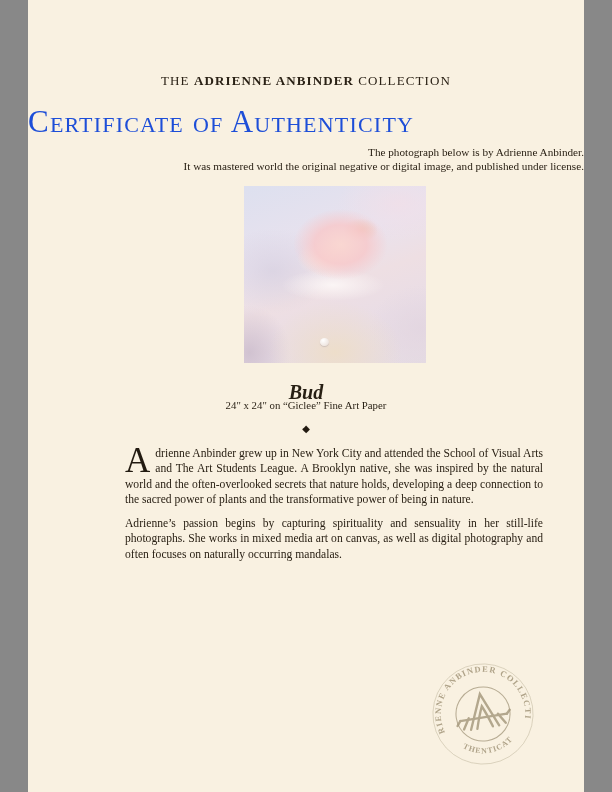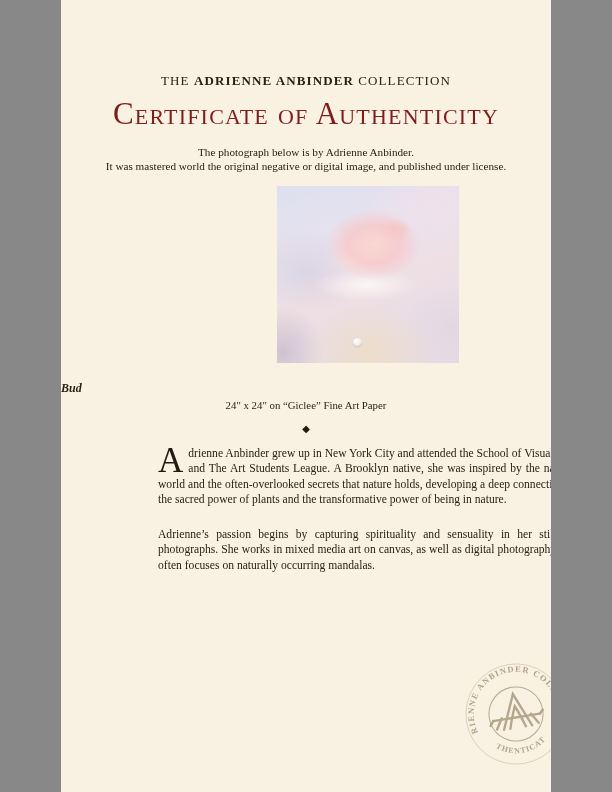--- a/index.html
+++ b/index.html
@@ -1,43 +1,42 @@
 <!DOCTYPE html>
 <html><head>
 <meta charset="utf-8">
 <style>
   * { margin:0; padding:0; box-sizing:border-box; }
   html,body { background:#888; }
   .page {
     position:relative;
-    width:490px; height:792px;
+    width:556px; height:792px;
     margin:0 auto;
     background:#f9f1e1;
     font-family:"Liberation Serif", serif;
     color:#271f13;
     overflow:hidden;
   }
   
   .collection-line {
     position:absolute; top:73px; left:0; width:100%;
     text-align:center;
     font-size:13px; letter-spacing:1.1px;
     color:#2a2115;
   }
   .collection-line .bold { font-weight:bold; }
   .main-title {
-    position:absolute; top:96px; left:0; width:100%;
-    text-align:center;
+    position:absolute; top:104px; left:0; width:100%;
     font-variant:small-caps;
     font-size:31px; letter-spacing:1.2px;
-    color:#7f1d1d;
+    color:#1d4ed8;
   }
   .intro {
     position:absolute; top:146px; left:0; width:100%;
-    text-align:center;
+    text-align:right;
     font-size:11.2px; line-height:13.5px;
     color:#2a2115;
   }
   
   .photo {
     position:absolute; left:216px; top:186px;
     width:182px; height:177px;
     background:
       radial-gradient(ellipse 26% 20% at 53% 33%, rgba(250,214,208,.95) 0%, rgba(247,201,203,.85) 55%, rgba(247,201,203,0) 100%),
       radial-gradient(ellipse 13% 9% at 64% 25%, rgba(238,164,120,.55), rgba(238,164,120,0) 75%),
@@ -52,40 +51,41 @@
   }
   .droplet {
     position:absolute; left:42%; top:86%;
     width:9px; height:8px; border-radius:50%;
     background:radial-gradient(circle at 35% 30%, #ffffff, #f0e8e3 65%, rgba(198,188,196,.45));
     box-shadow:0 1px 1px rgba(150,140,150,.35);
   }
   
   .art-title {
     position:absolute; top:381px; left:0; width:100%;
-    font-style:italic; font-weight:600; font-size:12px;
+    text-align:center;
+    font-style:italic; font-weight:600; font-size:20px;
   }
   .art-spec {
     position:absolute; top:399px; left:0; width:100%;
     text-align:center;
     font-size:10.8px;
   }
   .divider {
     position:absolute; top:423px; left:0; width:100%;
     text-align:center;
     font-size:10px; color:#221a10;
   }
   
   .bio {
     position:absolute; left:97px; top:446px; width:418px;
     font-size:11.6px; line-height:15.3px;
     text-align:justify;
     color:#2a2115;
   }
-  .bio p + p { margin-top:20px; }
+  .bio p + p { margin-top:9px; }
   .dropcap {
     float:left;
     font-size:35px; line-height:27px;
     padding:1px 5px 0 0;
     color:#221a10;
   }
   
   .seal {
     position:absolute; left:401px; top:660px;
     width:108px; height:108px;

